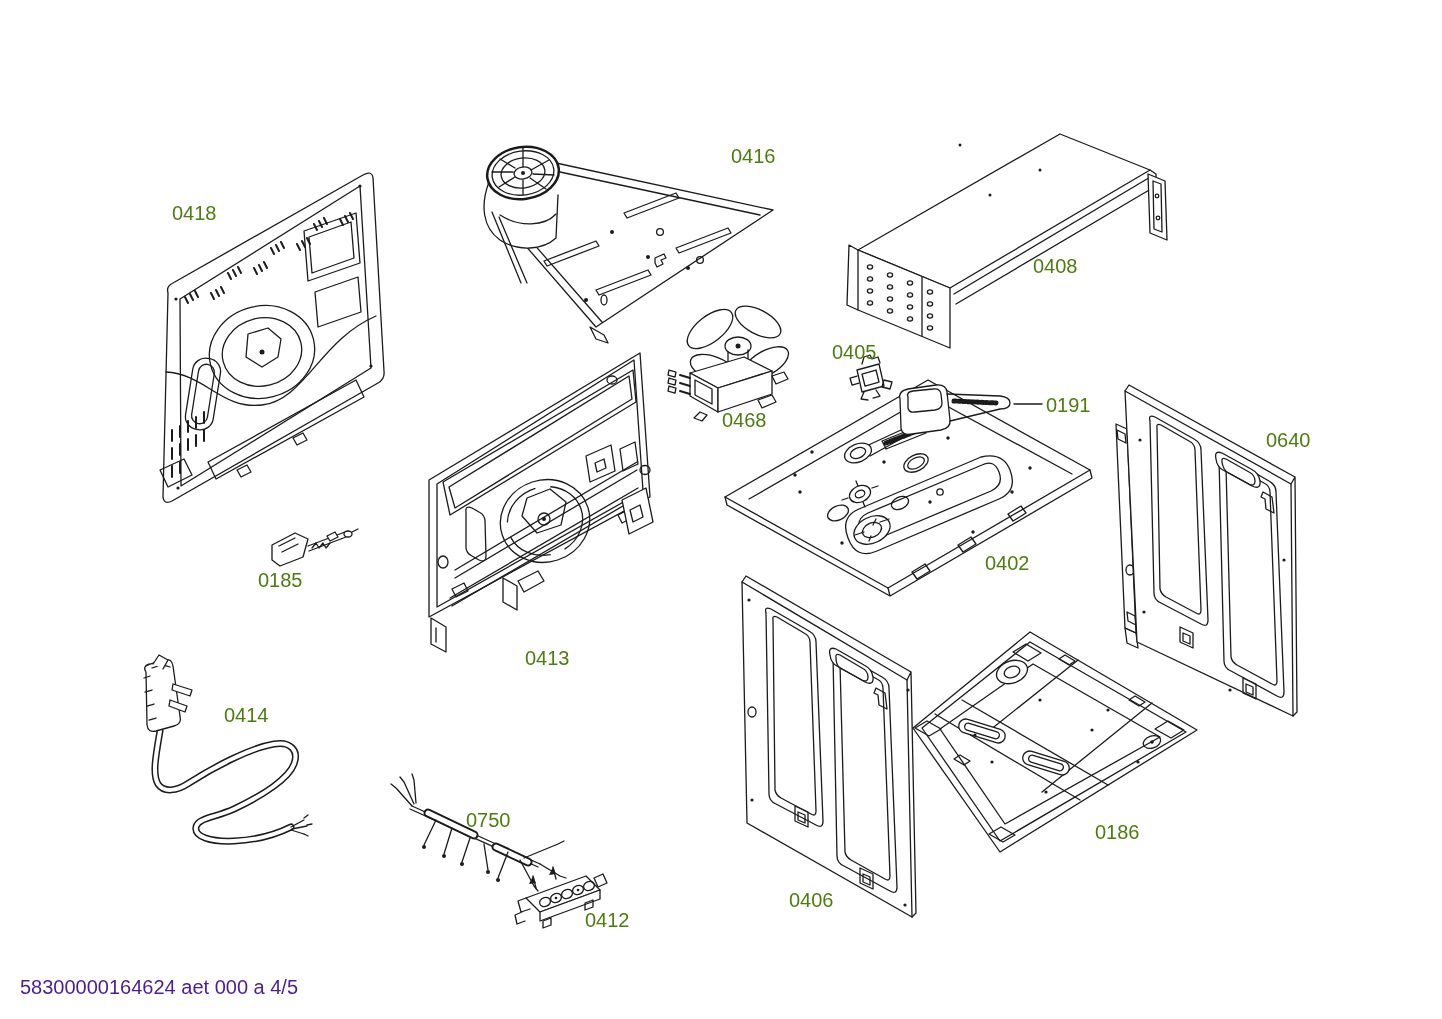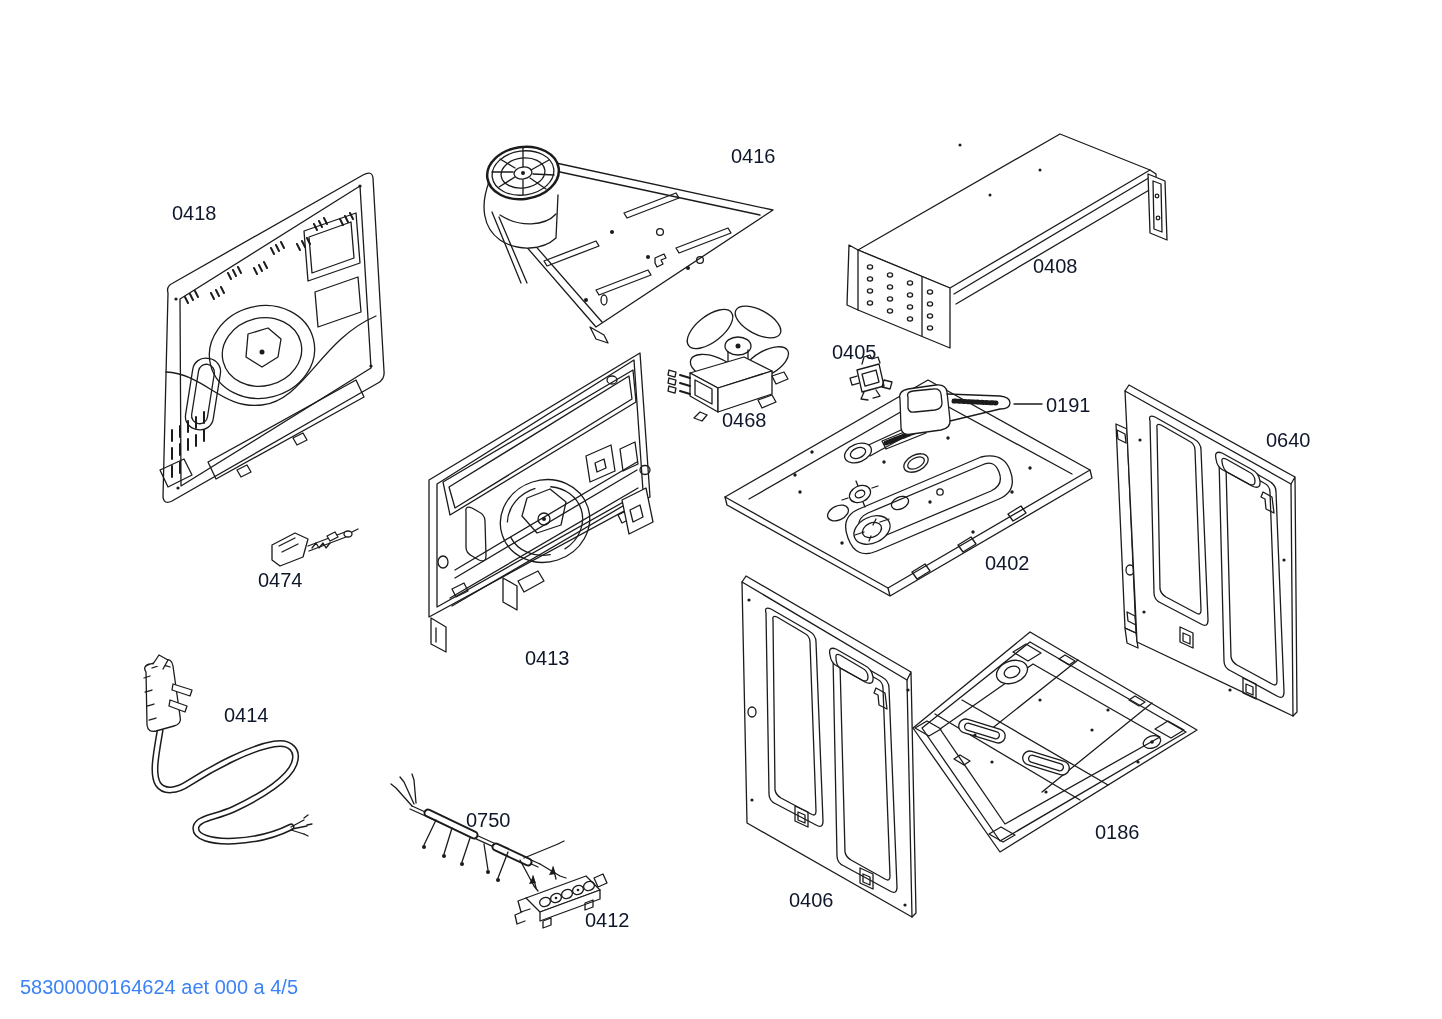--- a/index.html
+++ b/index.html
@@ -25,29 +25,29 @@
   #diagram .hatch { stroke-width: 5; stroke-dasharray: 2 2.6; }
   #diagram .tube-out { stroke-width: 7; }
   #diagram .tube-in { stroke-width: 4; stroke: #ffffff; }
   #diagram .wrap-out { stroke-width: 9; }
   #diagram .wrap-in { stroke-width: 5; stroke: #ffffff; }
   #diagram .ring { stroke-dasharray: 46 16; }
   .part-label {
     position: absolute;
     font-size: 20px;
     line-height: 22px;
-    color: #0f172a;
+    color: #4d7c0f;
     white-space: nowrap;
     user-select: none;
   }
   .doc-ref {
     position: absolute;
     left: 20px; top: 976px;
     font-size: 20px;
-    color: #3b82f6;
+    color: #4c1d95;
     white-space: nowrap;
   }
 </style>
 </head>
 <body>
 
 <div id="stage">
 
 <svg id="diagram" width="1442" height="1019" viewBox="0 0 1442 1019" xmlns="http://www.w3.org/2000/svg">
   <defs>
@@ -354,21 +354,21 @@
 
   <div class="part-label" style="left:172px; top:202px">0418</div>
   <div class="part-label" style="left:731px; top:145px">0416</div>
   <div class="part-label" style="left:1033px; top:255px">0408</div>
   <div class="part-label" style="left:832px; top:341px">0405</div>
   <div class="part-label" style="left:1046px; top:394px">0191</div>
   <div class="part-label" style="left:1266px; top:429px">0640</div>
   <div class="part-label" style="left:722px; top:409px">0468</div>
   <div class="part-label" style="left:985px; top:552px">0402</div>
   <div class="part-label" style="left:525px; top:647px">0413</div>
-  <div class="part-label" style="left:258px; top:569px">0474</div>
+  <div class="part-label" style="left:258px; top:569px">0185</div>
   <div class="part-label" style="left:224px; top:704px">0414</div>
   <div class="part-label" style="left:466px; top:809px">0750</div>
   <div class="part-label" style="left:585px; top:909px">0412</div>
   <div class="part-label" style="left:789px; top:889px">0406</div>
   <div class="part-label" style="left:1095px; top:821px">0186</div>
 
   <div class="doc-ref">58300000164624 aet 000 a 4/5</div>
 </div>
 
 </body></html>

